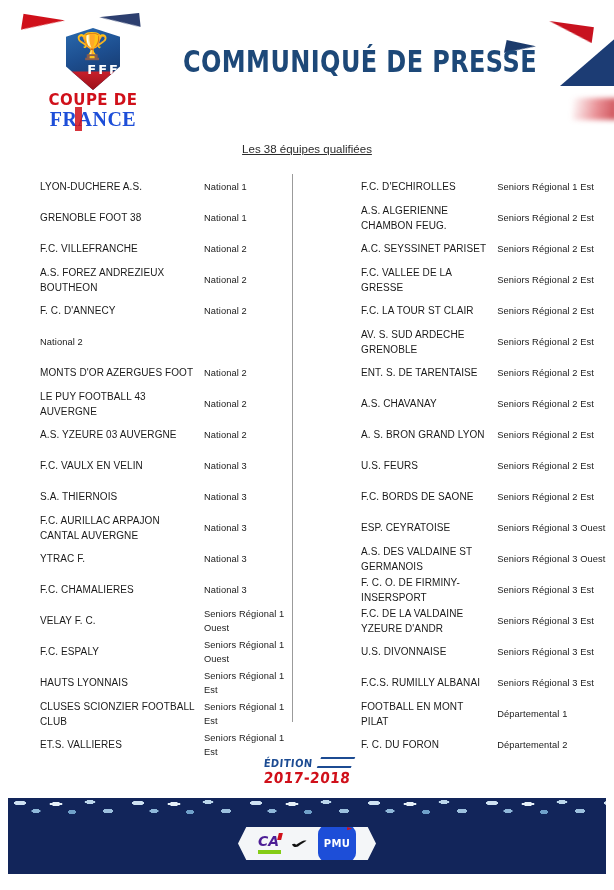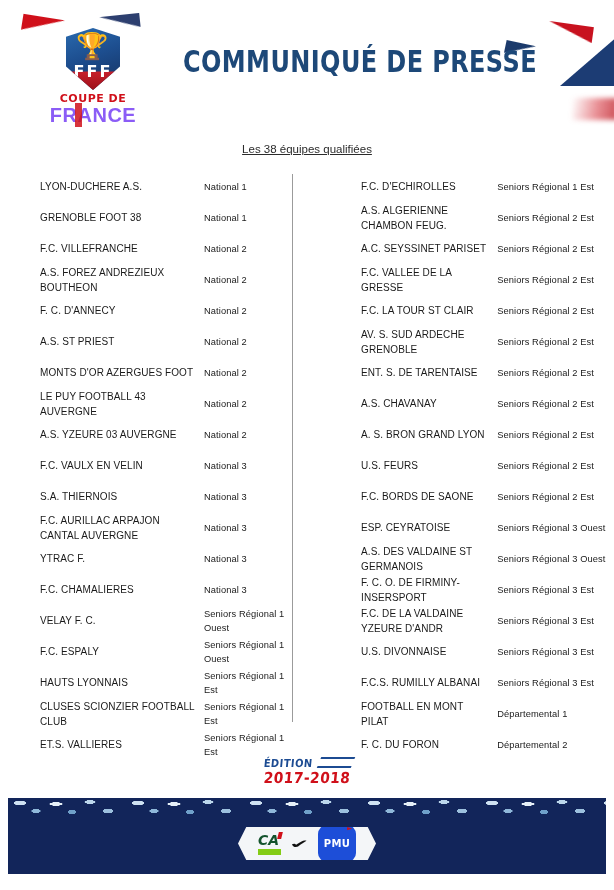--- a/index.html
+++ b/index.html
@@ -101,42 +101,42 @@
     width: 100%;
     text-align: center;
     font-size: 26px;
     line-height: 1;
     color: #eef3fa;
   }
   #fff-text {
     position: absolute;
     left: 0; top: 34px;
     width: 100%;
-    text-align: center;
-    font-size: 16px;
+    text-align: right;
+    font-size: 13px;
     font-weight: bold;
     letter-spacing: 2px;
     color: #ffffff;
     font-family: "DejaVu Sans", sans-serif;
   }
   #coupe-de-text {
     margin-top: 3px;
     font-family: "DejaVu Sans", sans-serif;
-    font-size: 11px;
+    font-size: 15px;
     font-weight: bold;
     letter-spacing: .5px;
     color: #d0101a;
     line-height: 1.05;
   }
   #france-text {
-    font-family: Liberation Sans, sans-serif;
+    font-family: Liberation Serif, serif;
     font-size: 20px;
     font-weight: bold;
     letter-spacing: .5px;
-    color: #8b5cf6;
+    color: #1d4ed8;
     line-height: 1.05;
     position: relative;
   }
   #france-text::after {
     content: "";
     position: absolute;
     left: 34%;
     top: -2px;
     width: 7px;
     height: 24px;
@@ -284,22 +284,22 @@
     display: flex;
     align-items: center;
     justify-content: center;
     gap: 10px;
   }
   #logo-ca {
     font-family: "DejaVu Sans", sans-serif;
     font-size: 14px;
     font-weight: bold;
     font-style: italic;
-    color: #14532d;
-    border-bottom: 6px solid #84cc16;
+    color: #4c1d95;
+    border-bottom: 4px solid #84cc16;
     line-height: 1.15;
     position: relative;
     padding-right: 2px;
   }
   #logo-ca::after {
     content: "";
     position: absolute;
     right: -1px; top: 0px;
     width: 4px; height: 7px;
     background: #d0101a;
@@ -376,21 +376,20 @@
       </div>
       <div class="row">
         <div class="team-name">A.S. FOREZ ANDREZIEUX BOUTHEON</div>
         <div class="team-div">National 2</div>
       </div>
       <div class="row">
         <div class="team-name">F. C. D'ANNECY</div>
         <div class="team-div">National 2</div>
       </div>
       <div class="row">
-        <div class="team-name">A.S. ST PRIEST</div>
         <div class="team-div">National 2</div>
       </div>
       <div class="row">
         <div class="team-name">MONTS D'OR AZERGUES FOOT</div>
         <div class="team-div">National 2</div>
       </div>
       <div class="row">
         <div class="team-name">LE PUY FOOTBALL 43 AUVERGNE</div>
         <div class="team-div">National 2</div>
       </div>

